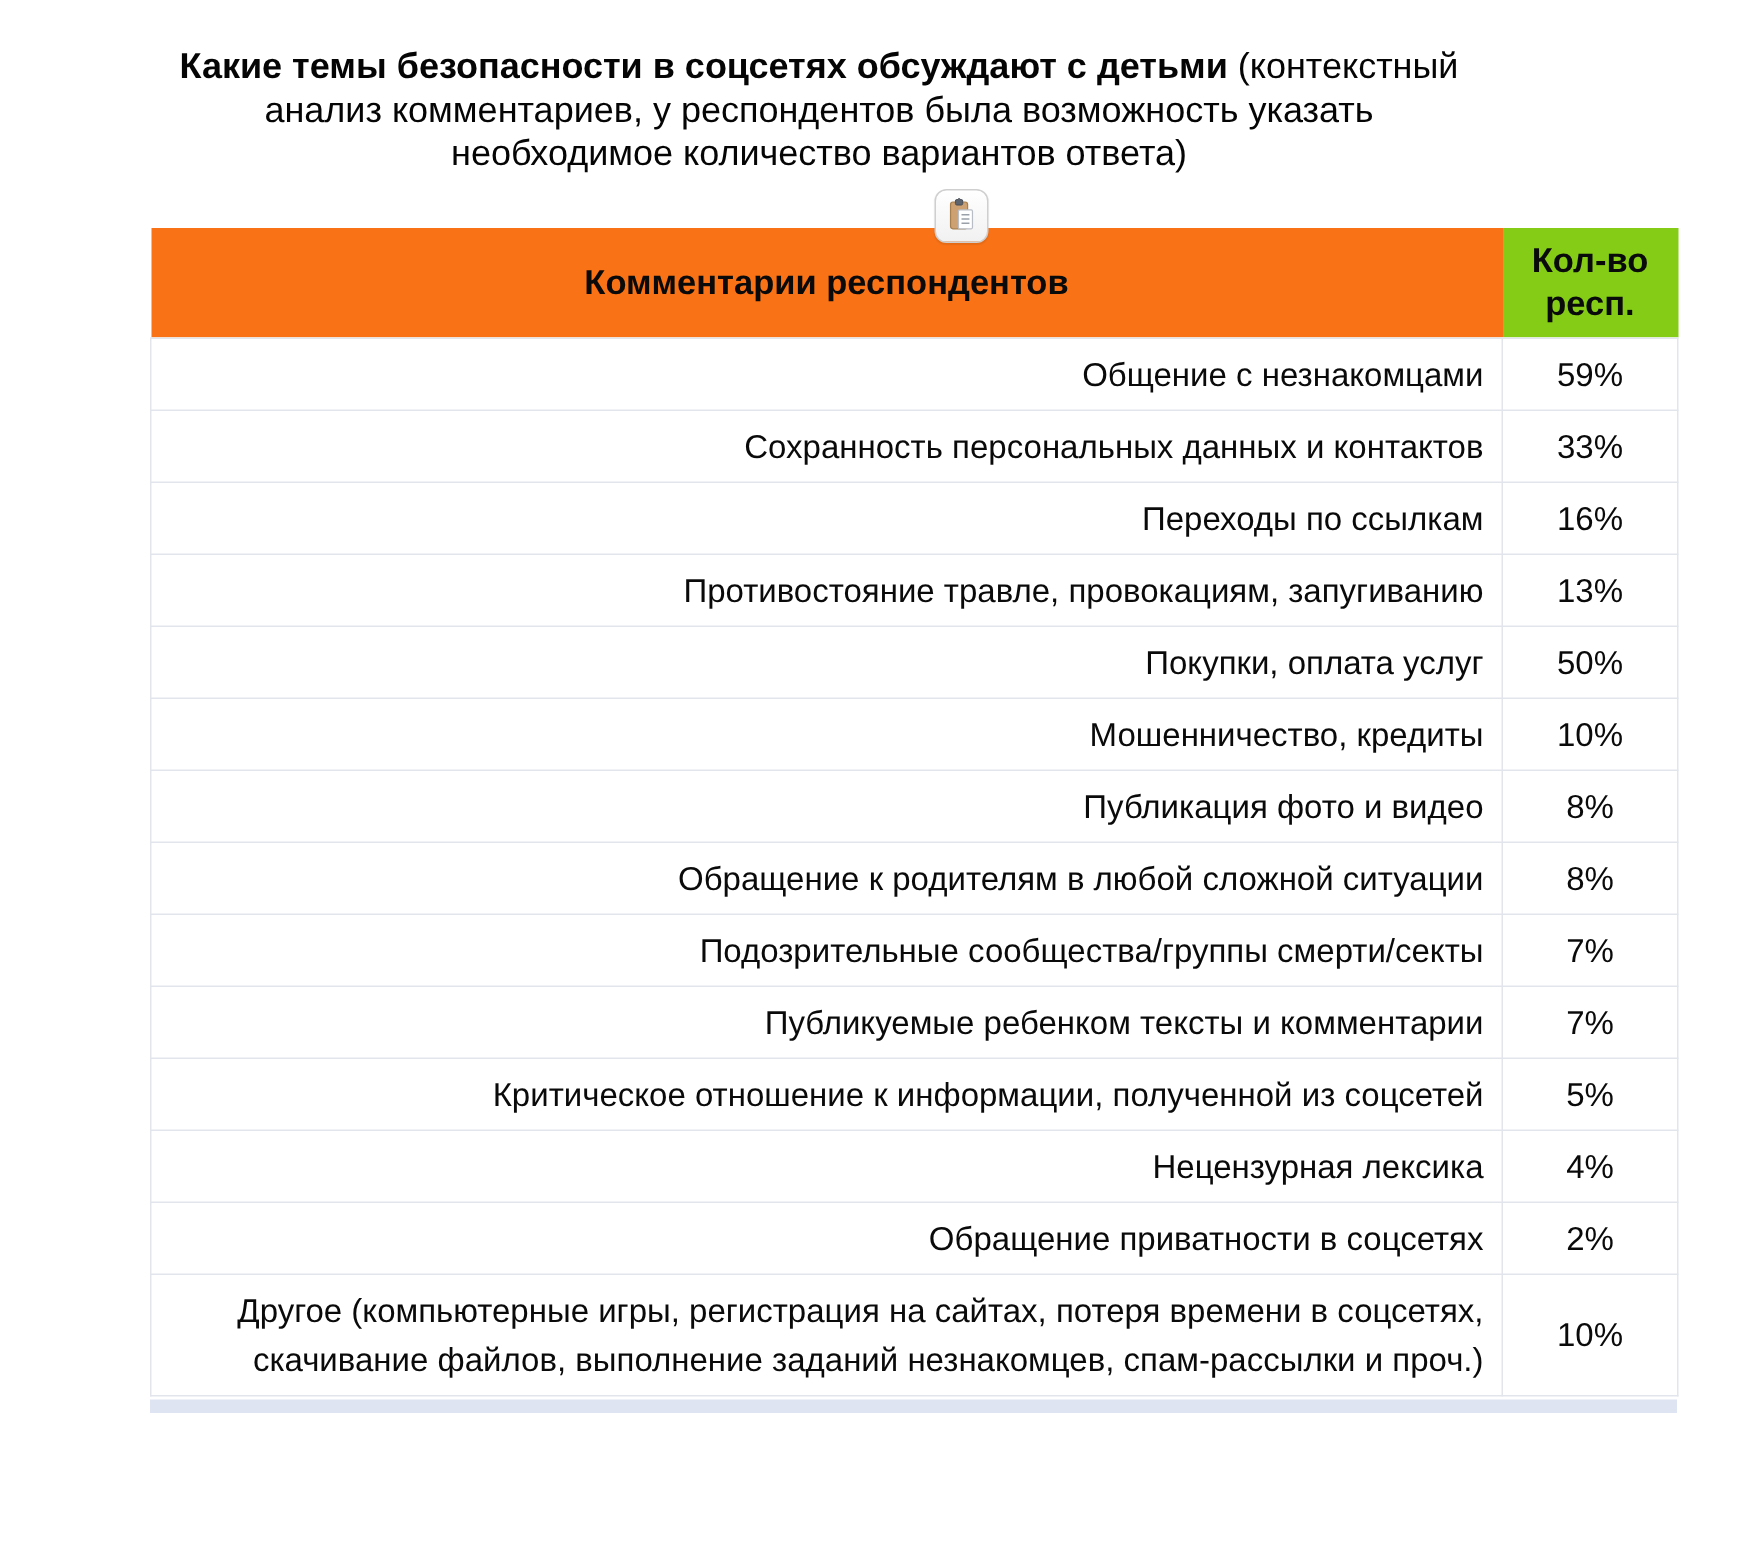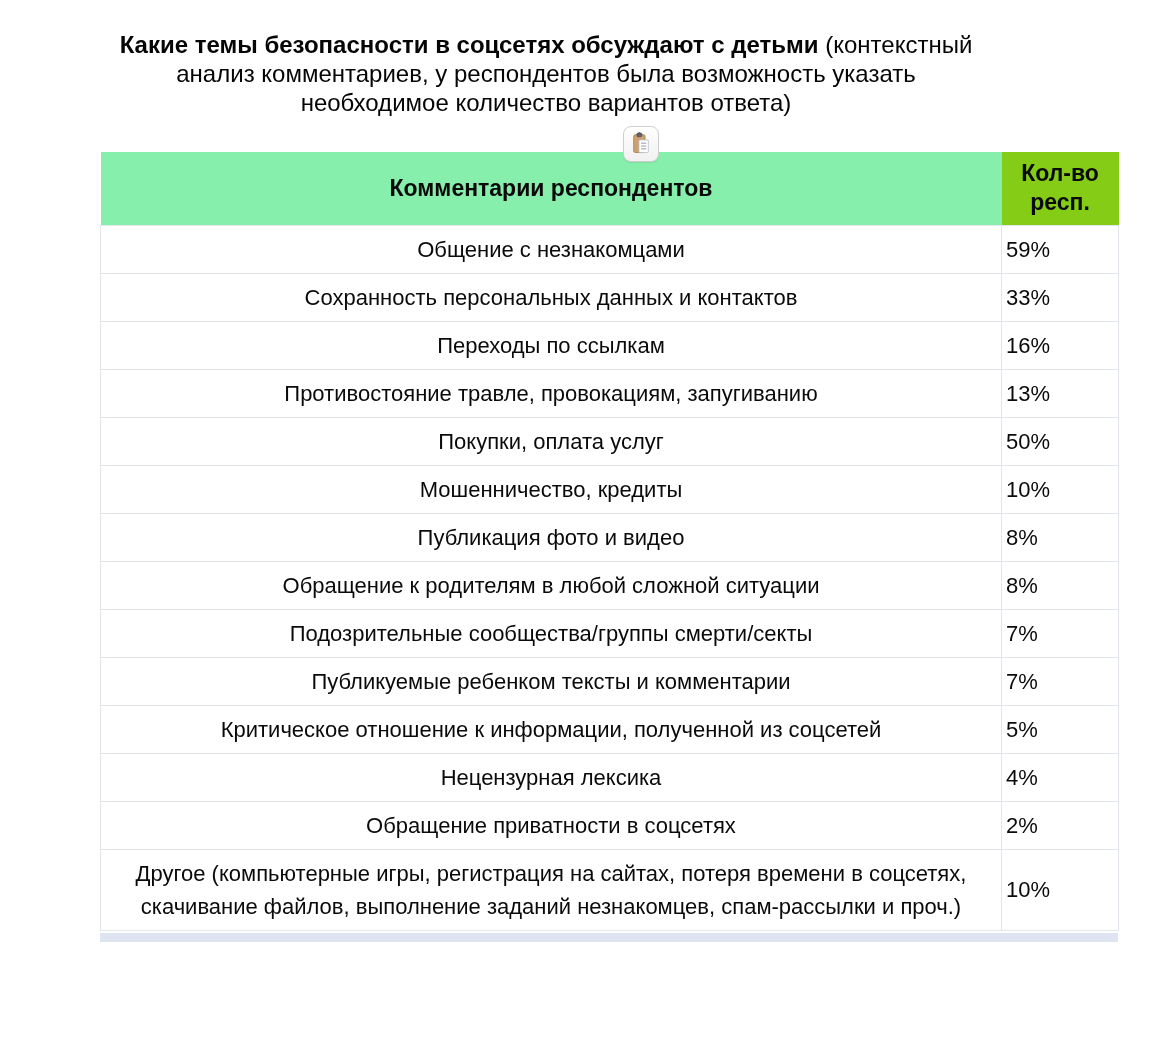--- a/index.html
+++ b/index.html
@@ -68,32 +68,32 @@
 
   thead th {
     height: 73px;
     font-size: 23px;
     font-weight: 700;
     text-align: center;
     vertical-align: middle;
     line-height: 29px;
     border: none;
   }
-  thead th.th-comments { background: #86efac; margin-top: 28px; }
+  thead th.th-comments { background: #f97316; margin-top: 28px; }
   thead th.th-count   { background: #84cc16; padding: 0 6px; }
 
   tbody td {
     border: 1px solid #e2e5eb;
     line-height: 33px;
     padding: 7px 12px;
     vertical-align: middle;
     background: #ffffff;
   }
-  tbody td.cell-label { text-align: center; }
-  tbody td.cell-value { text-align: left; padding: 7px 4px; }
+  tbody td.cell-label { text-align: right; }
+  tbody td.cell-value { text-align: center; padding: 7px 4px; }
 
   .next-table-strip {
     width: 1018px;
     margin: 2px 0 0 100px;
     height: 9px;
     background: #dee4f2;
   }
 </style>
 </head>
 <body>

